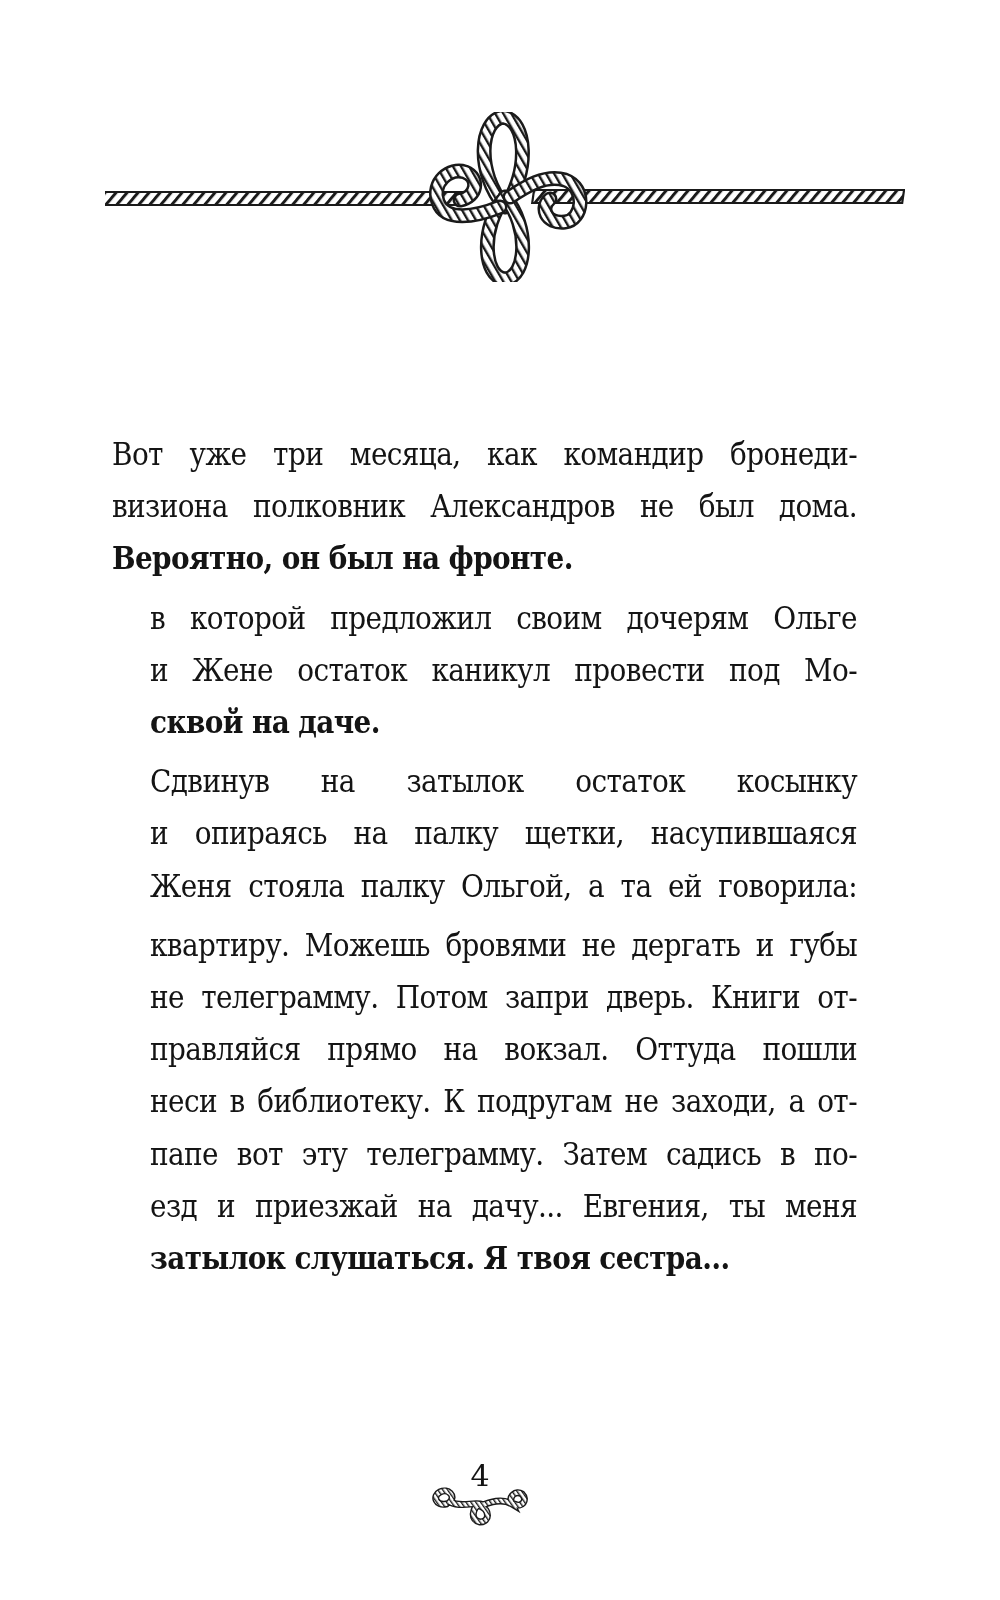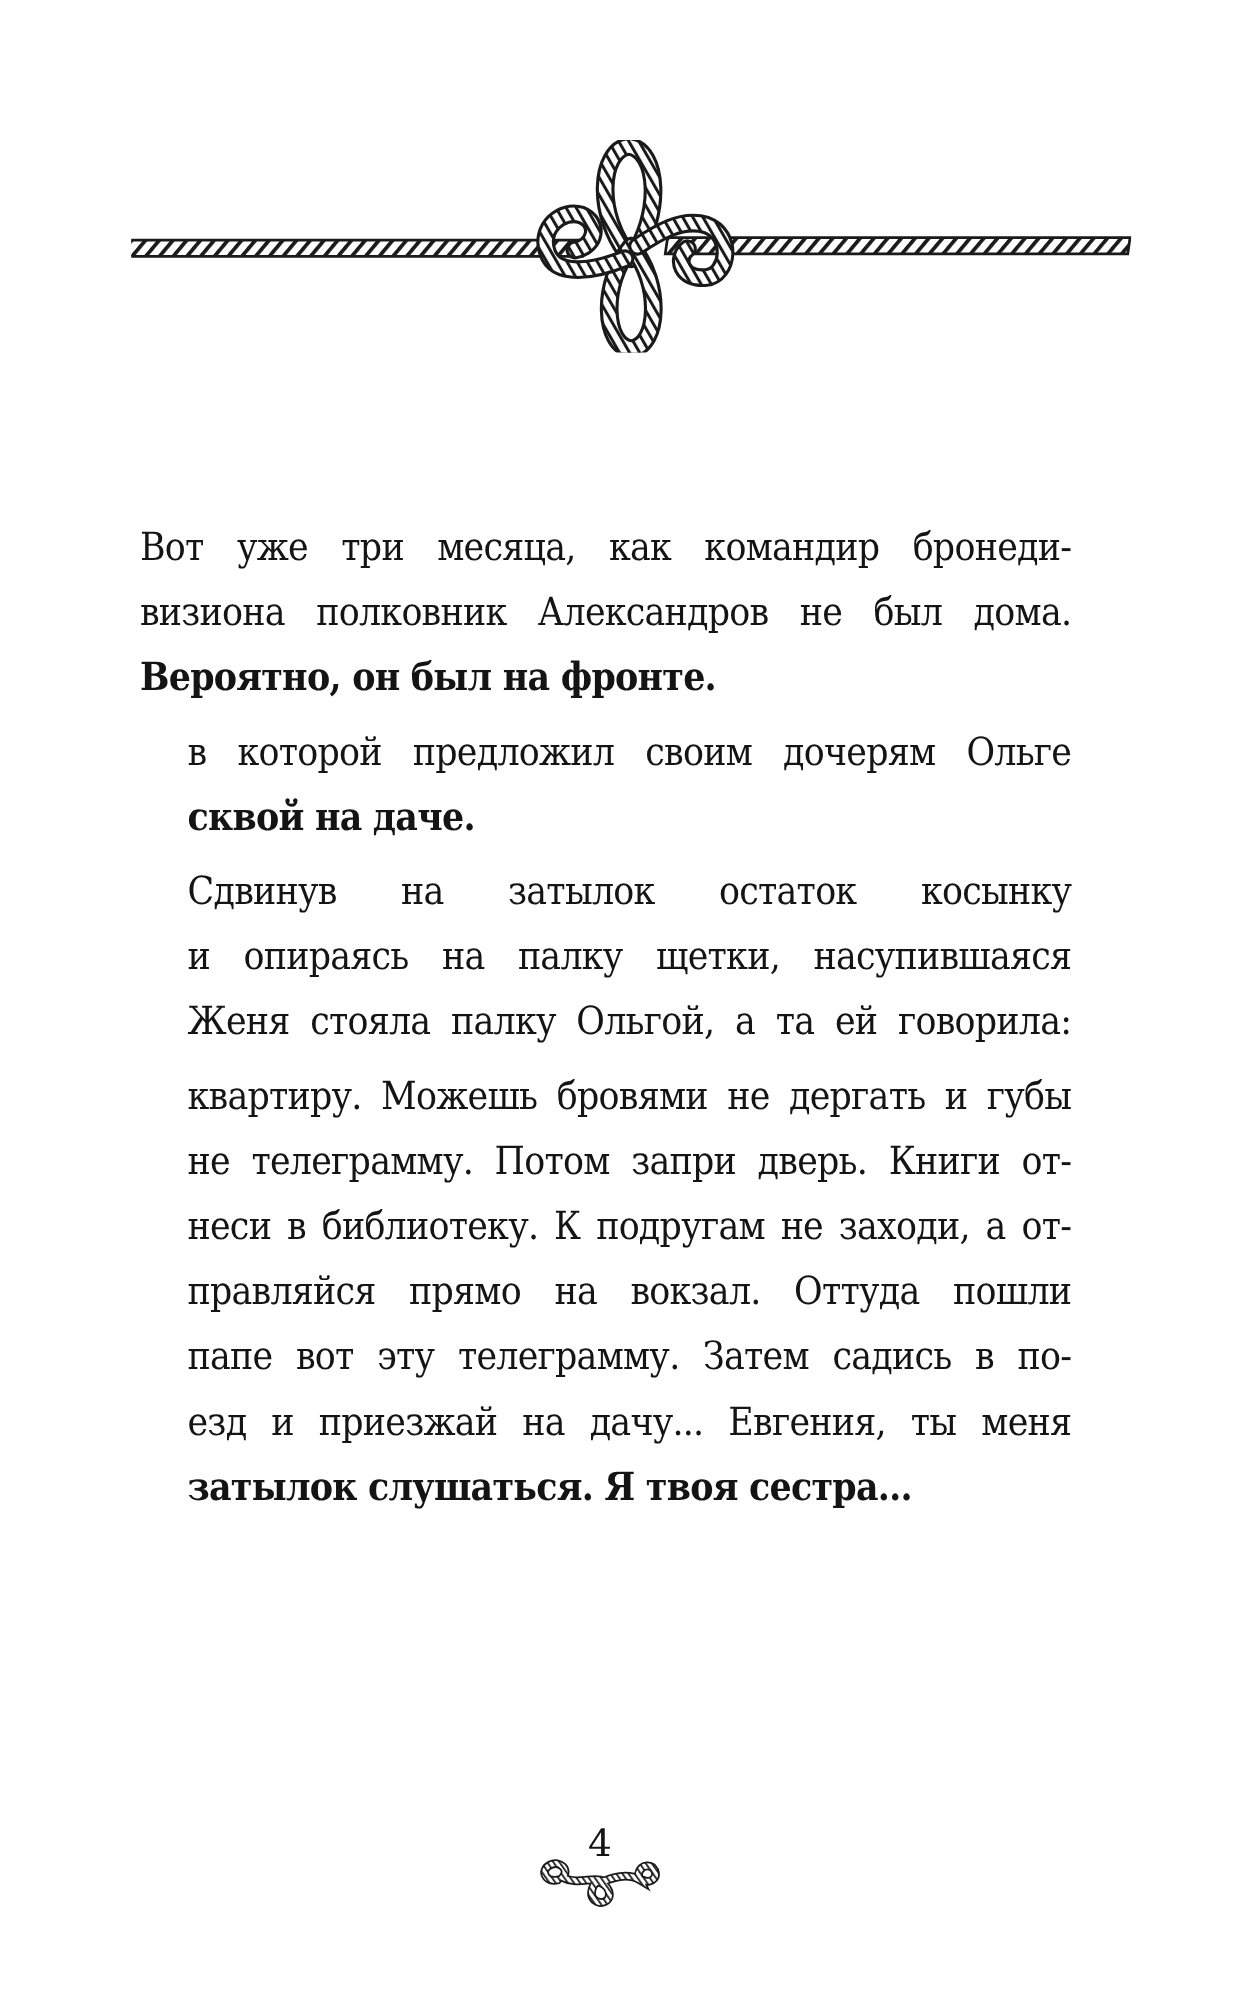--- a/index.html
+++ b/index.html
@@ -18,21 +18,21 @@
     .top-ornament {
       position: absolute;
       left: 105px;
       top: 112px;
       width: 800px;
       height: 170px;
     }
     .body-text {
       position: absolute;
       left: 112px;
-      top: 412px;
+      top: 428px;
       width: 745px;
       font-size: 31px;
       line-height: 52.2px;
       letter-spacing: -0.6px;
       word-spacing: 0px;
       font-stretch: condensed;
     }
     .para {
       margin: 0 0 7px 0;
       text-align: justify;
@@ -104,32 +104,33 @@
 </svg>
 
 <div class="body-text">
   <p class="para">
     <span class="line">Вот уже три месяца, как командир бронеди-</span>
     <span class="line">визиона полковник Александров не был дома.</span>
     <span class="line last">Вероятно, он был на фронте.</span>
   </p>
   <p class="para indent">
     <span class="line">в которой предложил своим дочерям Ольге</span>
+    <span class="line">и Жене остаток каникул провести под Мо-</span>
     <span class="line last">сквой на даче.</span>
   </p>
   <p class="para indent">
     <span class="line">Сдвинув на затылок остаток косынку</span>
     <span class="line">и опираясь на палку щетки, насупившаяся</span>
     <span class="line">Женя стояла палку Ольгой, а та ей говорила:</span>
   </p>
   <p class="para indent">
     <span class="line">квартиру. Можешь бровями не дергать и губы</span>
     <span class="line">не телеграмму. Потом запри дверь. Книги от-</span>
+    <span class="line">правляйся прямо на вокзал. Оттуда пошли</span>
     <span class="line">неси в библиотеку. К подругам не заходи, а от-</span>
-    <span class="line">правляйся прямо на вокзал. Оттуда пошли</span>
     <span class="line">папе вот эту телеграмму. Затем садись в по-</span>
     <span class="line">езд и приезжай на дачу...  Евгения, ты меня</span>
     <span class="line last">затылок слушаться. Я твоя сестра…</span>
   </p>
 </div>
 
 <div class="page-number">4</div>
 
 <svg class="bottom-ornament" viewBox="0 0 104 46" xmlns="http://www.w3.org/2000/svg">
   <defs>

